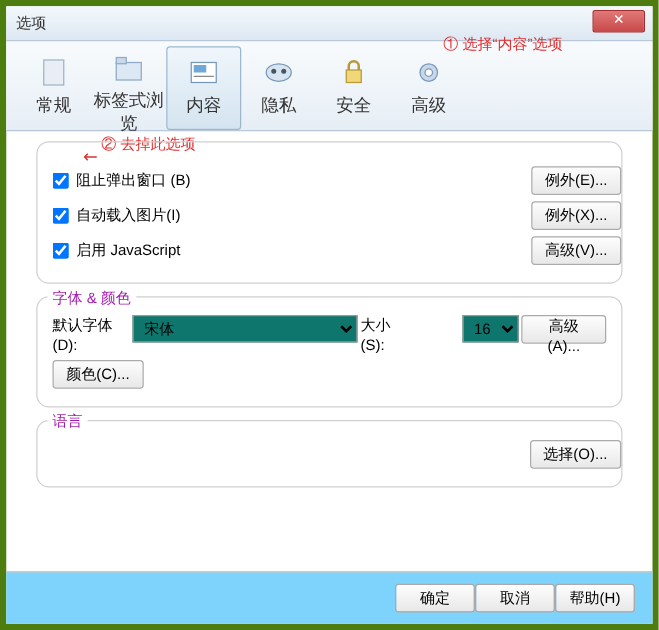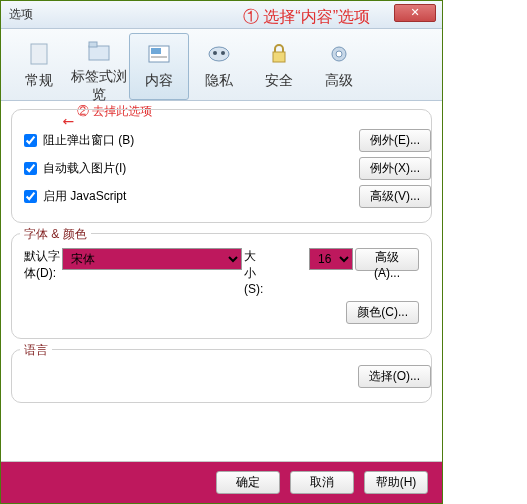--- a/index.html
+++ b/index.html
@@ -1,40 +1,40 @@
 <!DOCTYPE html>
 <html><head>
 <meta charset="utf-8">
 <style>
 * { box-sizing: border-box; margin: 0; padding: 0; }
 body { font-family: "Microsoft YaHei", "Segoe UI", Tahoma, sans-serif; font-size: 12px; background: #fff; }
-.window { width: 443px; height: 504px; border: 1px solid #4d7c0f; background: #fff; position: relative; }
+.window { width: 527px; height: 504px; border: 5px solid #4d7c0f; background: #fff; position: relative; }
 .titlebar { height: 28px; background: linear-gradient(#f4f8fb,#dde8f3); display: flex; align-items: center; padding-left: 8px; position: relative; border-bottom: 1px solid #b8c8d8; }
 .titlebar .title { color: #333; font-size: 12px; }
-.titlebar .annot1 { position: absolute; right: 72px; top: 6px; color: #e03030; font-size: 16px; }
+.titlebar .annot1 { position: absolute; right: 72px; top: 22px; color: #e03030; font-size: 12px; }
 .close-btn { position: absolute; right: 6px; top: 3px; width: 42px; height: 18px; background: linear-gradient(#e07878,#c94a4a); border: 1px solid #a03030; border-radius: 2px; color: #fff; text-align: center; line-height: 14px; font-size: 11px; cursor: pointer; }
 .toolbar { height: 72px; background: linear-gradient(#f8fbfd,#e6eef5); border-bottom: 1px solid #b8c8d8; display: flex; padding: 4px 8px 0; }
 .tb-item { width: 60px; display: flex; flex-direction: column; align-items: center; justify-content: flex-start; padding-top: 4px; border: 1px solid transparent; border-radius: 3px; cursor: pointer; }
 .tb-item.active { background: linear-gradient(#f0f6fb,#d4e4f0); border: 1px solid #9bb8d0; }
 .tb-icon { width: 32px; height: 32px; display: flex; align-items: center; justify-content: center; }
 .tb-label { font-size: 14px; color: #333; margin-top: 2px; text-align: center; }
-.content { padding: 8px 10px; position: relative; }
+.content { padding: 8px 24px; position: relative; }
 .annot2 { position: absolute; left: 76px; top: 2px; color: #e03030; font-size: 12px; }
 .arrow2 { position: absolute; left: 62px; top: 12px; color: #e03030; font-size: 14px; transform: rotate(45deg); }
 .group { border: 1px solid #d0d0d0; border-radius: 10px; padding: 10px 12px; margin-bottom: 10px; position: relative; }
-.group-title { position: absolute; top: -8px; left: 8px; background: #fff; padding: 0 4px; font-size: 12px; color: #7f1d1d; }
+.group-title { position: absolute; top: -8px; left: 8px; background: #fff; padding: 0 4px; font-size: 12px; color: #a21caf; }
 .row { display: flex; align-items: center; margin: 4px 0; min-height: 24px; }
 .chk { margin-right: 6px; }
 .btn { height: 23px; padding: 0 10px; background: linear-gradient(#fdfdfd,#e8e8e8); border: 1px solid #aaa; border-radius: 3px; font-size: 12px; cursor: pointer; min-width: 64px; }
 .right-btn { position: absolute; right: 0; }
 .font-row { display: flex; align-items: flex-start; gap: 2px; }
-select, input.combo { height: 22px; border: 1px solid #999; background: #be185d; font-size: 12px; padding: 0 4px; }
+select, input.combo { height: 22px; border: 1px solid #999; background: #0f766e; font-size: 12px; padding: 0 4px; }
 .combo-font { flex: 1; min-width: 180px; }
 .combo-size { width: 48px; margin-left: 40px; }
-.bottom-bar { position: absolute; bottom: 0; left: 0; right: 0; height: 42px; background: #be185d; border-top: 1px solid #c8c8c8; display: flex; justify-content: flex-end; align-items: center; gap: 10px; padding-right: 14px; }
+.bottom-bar { position: absolute; bottom: 0; left: 0; right: 0; height: 42px; background: #7dd3fc; border-top: 1px solid #c8c8c8; display: flex; justify-content: flex-end; align-items: center; padding-right: 14px; }
 </style>
 </head>
 <body>
 
 <div class="window">
   <div class="titlebar">
     <span class="title">选项</span>
     <span class="annot1">① 选择“内容”选项</span>
     <div class="close-btn">✕</div>
   </div>
@@ -121,21 +121,21 @@
 
     <div class="group">
       <span class="group-title">字体 &amp; 颜色</span>
       <div class="row font-row">
         <span>默认字体(D):</span>
         <select class="combo-font"><option>宋体</option></select>
         <span>大小(S):</span>
         <select class="combo-size"><option>16</option></select>
         <button class="btn">高级(A)...</button>
       </div>
-      <div class="row" style="justify-content:flex-end">
+      <div class="row" style="">
         <button class="btn">颜色(C)...</button>
       </div>
     </div>
 
     <div class="group">
       <span class="group-title">语言</span>
       <div class="row">
         <button class="btn right-btn">选择(O)...</button>
       </div>
     </div>

